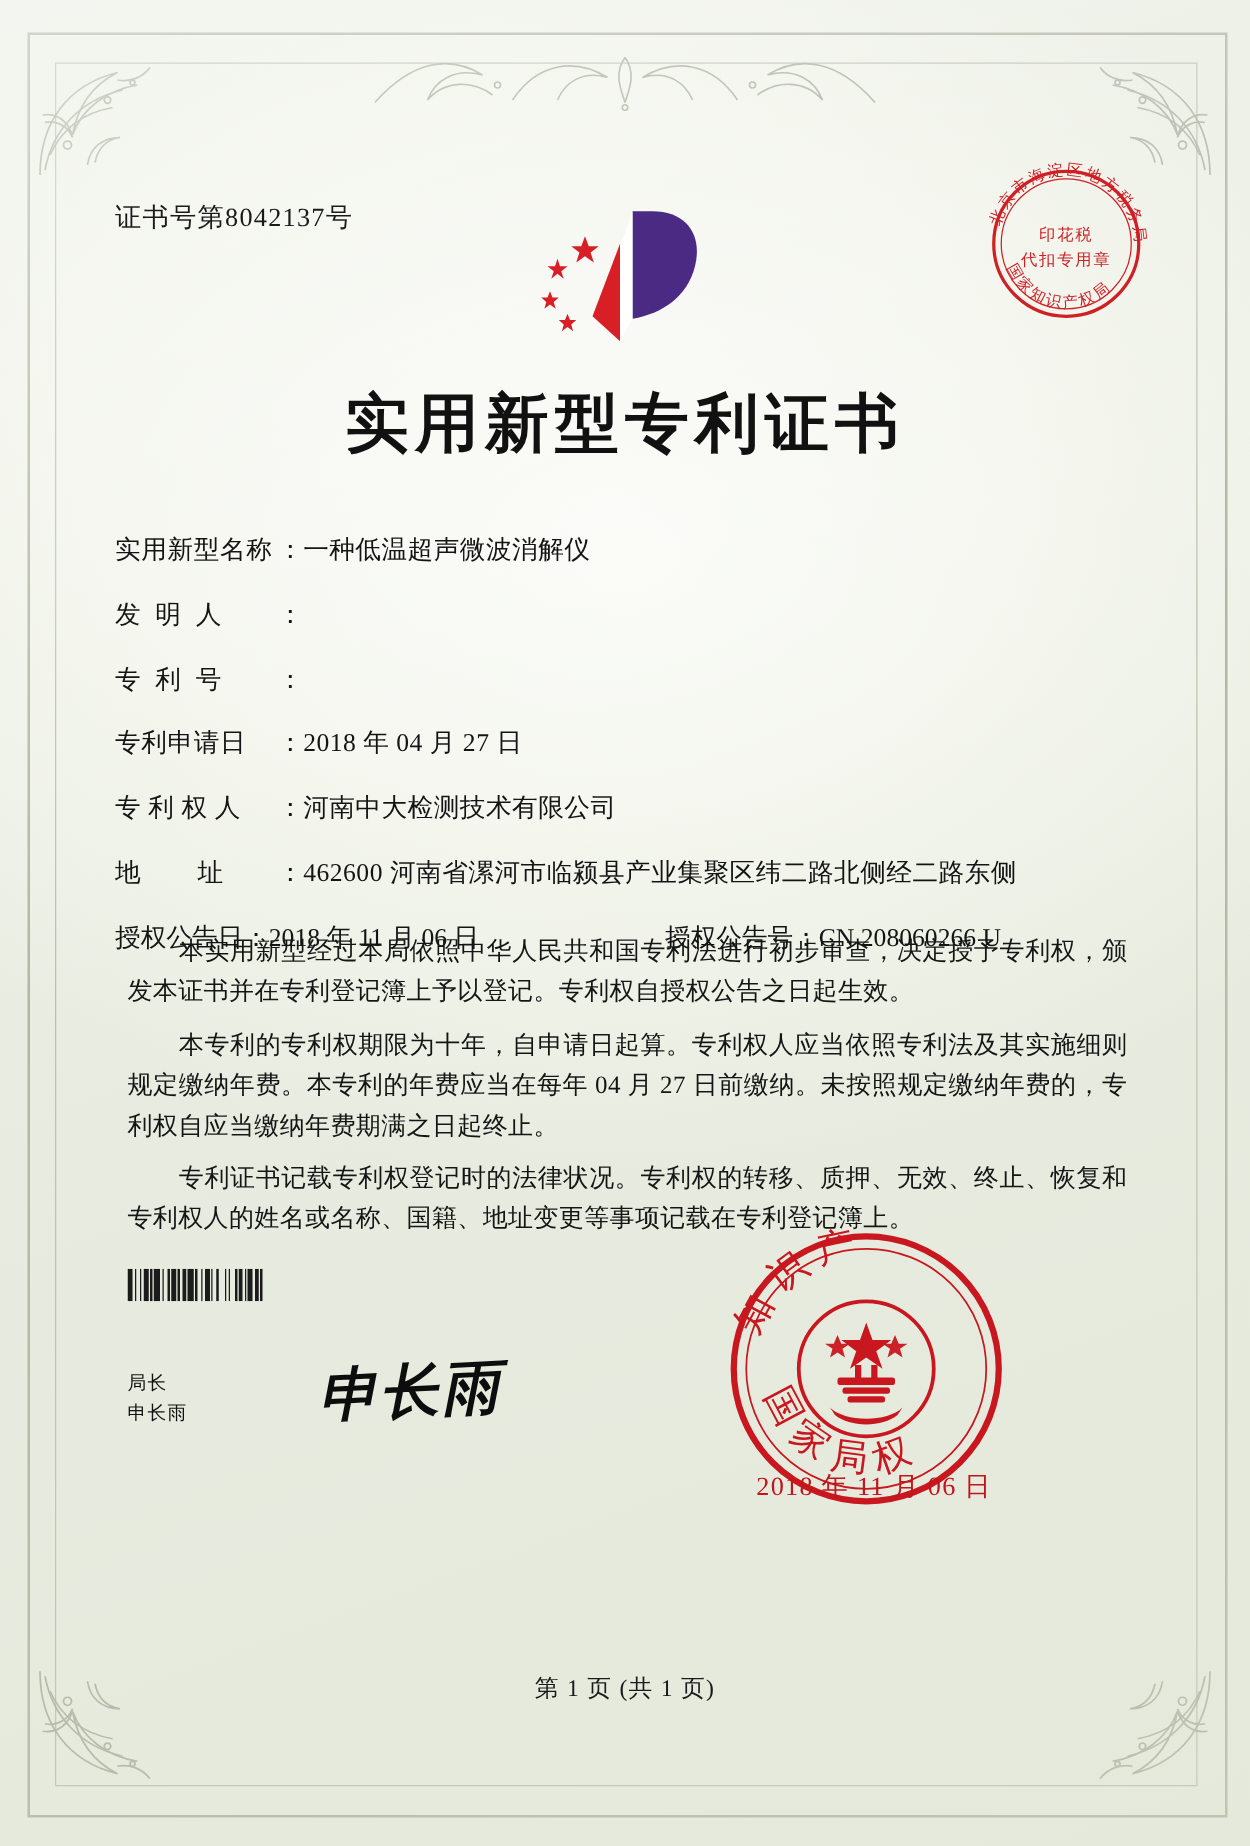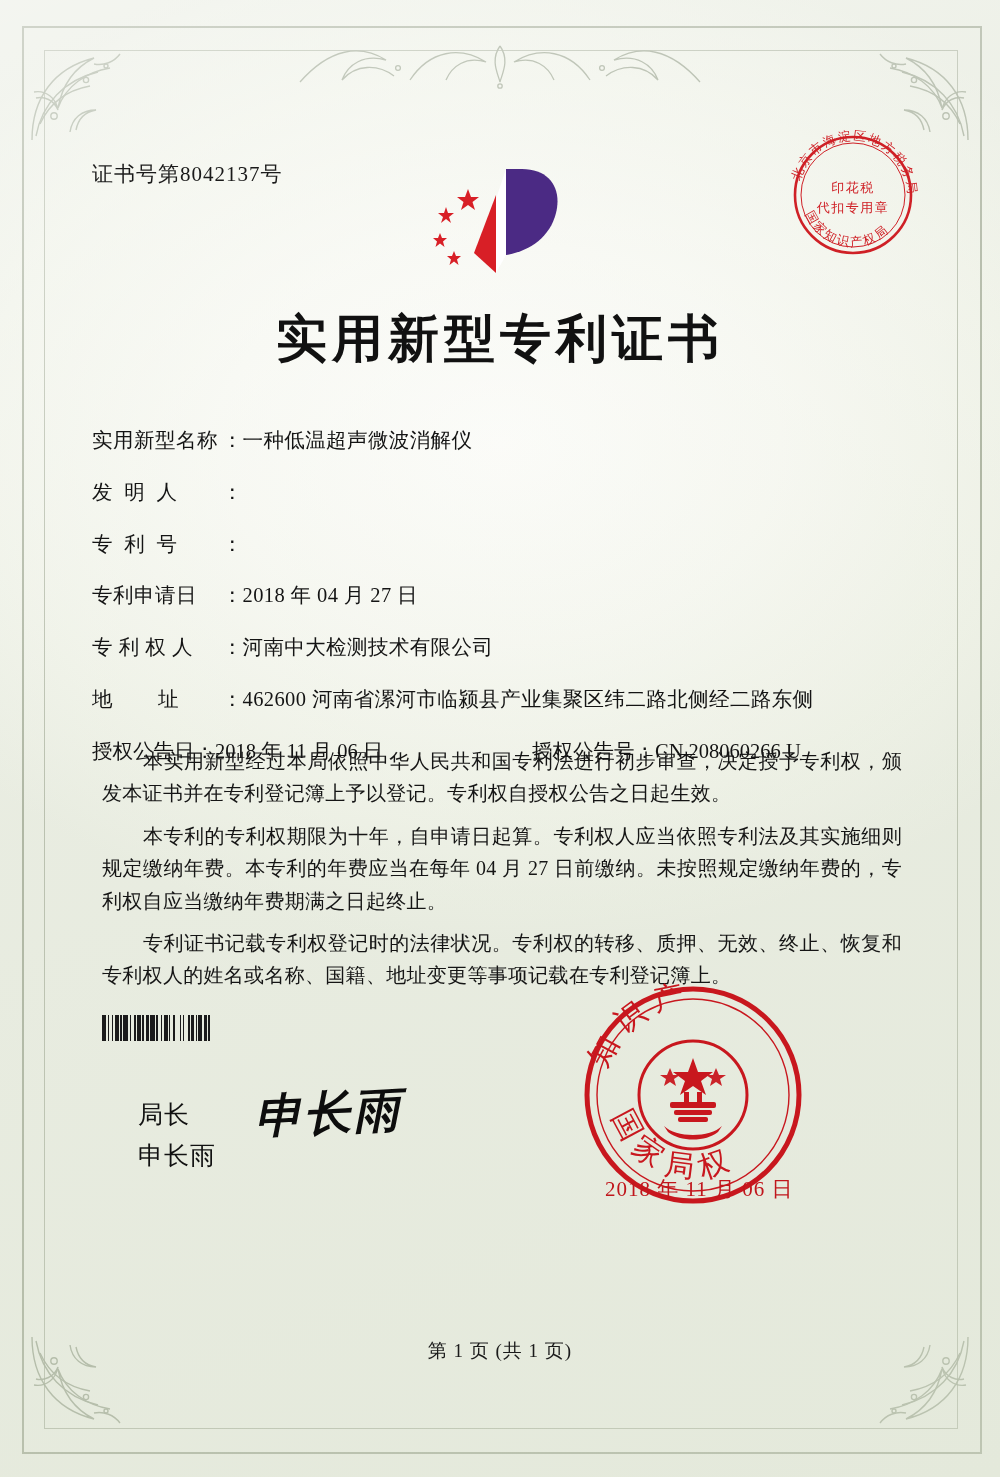--- a/index.html
+++ b/index.html
@@ -189,25 +189,24 @@
     display: block;
     background: #1b1b1b;
     height: 100%;
   }
 
   
   .sig-block {
     position: absolute;
     left: 22px;
     top: 975px;
-    font-size: 25px;
+    font-size: 15px;
     line-height: 1.62;
     color: #111;
     letter-spacing: 1px;
-    margin-left: 36px;
   }
   .signature {
     position: absolute;
     left: 175px;
     top: 960px;
     width: 230px;
     height: 80px;
     color: #0d0d0d;
     font-family: "Liberation Serif", "DejaVu Serif", serif;
     font-size: 47px;

